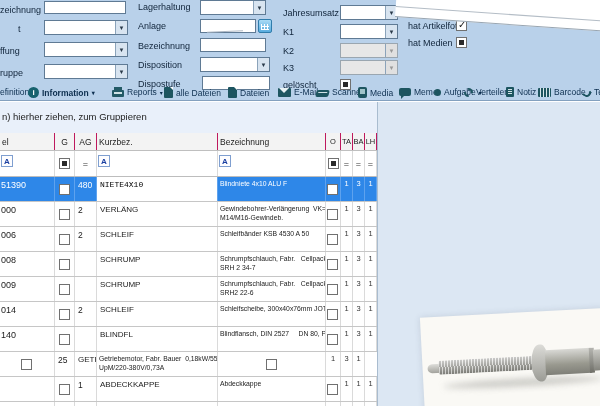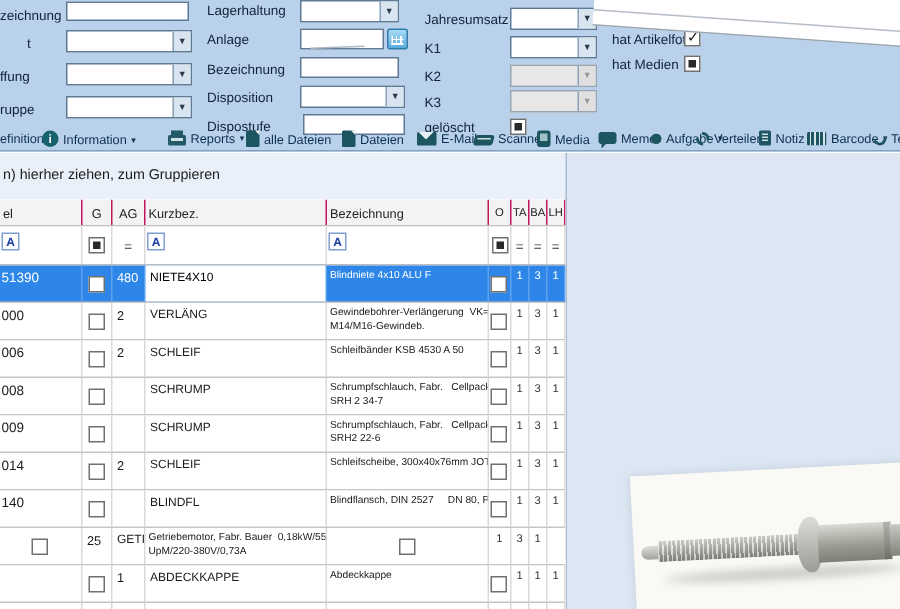--- a/index.html
+++ b/index.html
@@ -91,21 +91,21 @@
   .tc.cag{font-size:8.5px;padding:3px 0 0 3px;}
   .tc.ckz{font-size:8px;padding:3px 0 0 3px;}
   .tc.cbz{font-size:6.8px;padding:2px 0 0 2px;line-height:1.35;}
   .tc.cbz div{white-space:pre;}
   .tc.cnum{font-size:7.5px;text-align:center;padding-top:2px;color:#333;}
   .tc .rcb{position:absolute;left:50%;top:50%;margin:-5px 0 0 -6px;width:11px;height:11px;
            background:#fff;border:1px solid #707070;}
   .trow.sel{background:#2e87e8;}
   .trow.sel .tc{color:#fff;border-right-color:#5ea2ee;}
   .trow.sel .tc.cnum{color:#fff;}
-  .trow.sel .tc.ckz{background:#fff;color:#000;}
+  .trow.sel .tc.ckz{background:#fff;color:#000;font-family:Liberation Mono, monospace;}
 
   
   .wedge{position:absolute;left:395px;top:-55px;width:310px;height:72px;background:#fff;
          transform:rotate(4deg);transform-origin:0 100%;border-bottom:1px solid #98a5b1;}
   .wedge::after{content:"";position:absolute;left:0;right:0;bottom:9px;height:1px;background:#b4bdc6;}
 
   
   .photo{position:absolute;left:423px;top:312px;width:215px;height:124px;background:#faf9f5;
          transform:rotate(-3deg);box-shadow:0 0 6px rgba(60,70,90,0.15);}
   .rivet{position:absolute;left:0;top:0;width:100%;height:100%;}
@@ -194,21 +194,21 @@
   <span class="flabel" style="left:408px;top:21px">hat Artikelfoto</span>
   <span class="cb chk" style="left:456px;top:20px"></span>
   <span class="flabel" style="left:408px;top:38px">hat Medien</span>
   <span class="cb ind" style="left:456px;top:37px"></span>
 
   <div class="toolbar">
       <span class="titem" style="left: 0px;">
         <span class="tlabel">efinition</span>
         <span class="tcaret">▾</span>
       </span>
-      <span class="titem" style="left: 28px;">
+      <span class="titem" style="left: 28px; font-weight: bold;">
         <span class="tic info-icon"></span>
         <span class="tlabel">Information</span>
         <span class="tcaret">▾</span>
       </span>
       <span class="titem" style="left: 112px;">
         <span class="tic printer-icon"></span>
         <span class="tlabel">Reports</span>
         <span class="tcaret">▾</span>
       </span>
       <span class="titem" style="left: 164px;">

